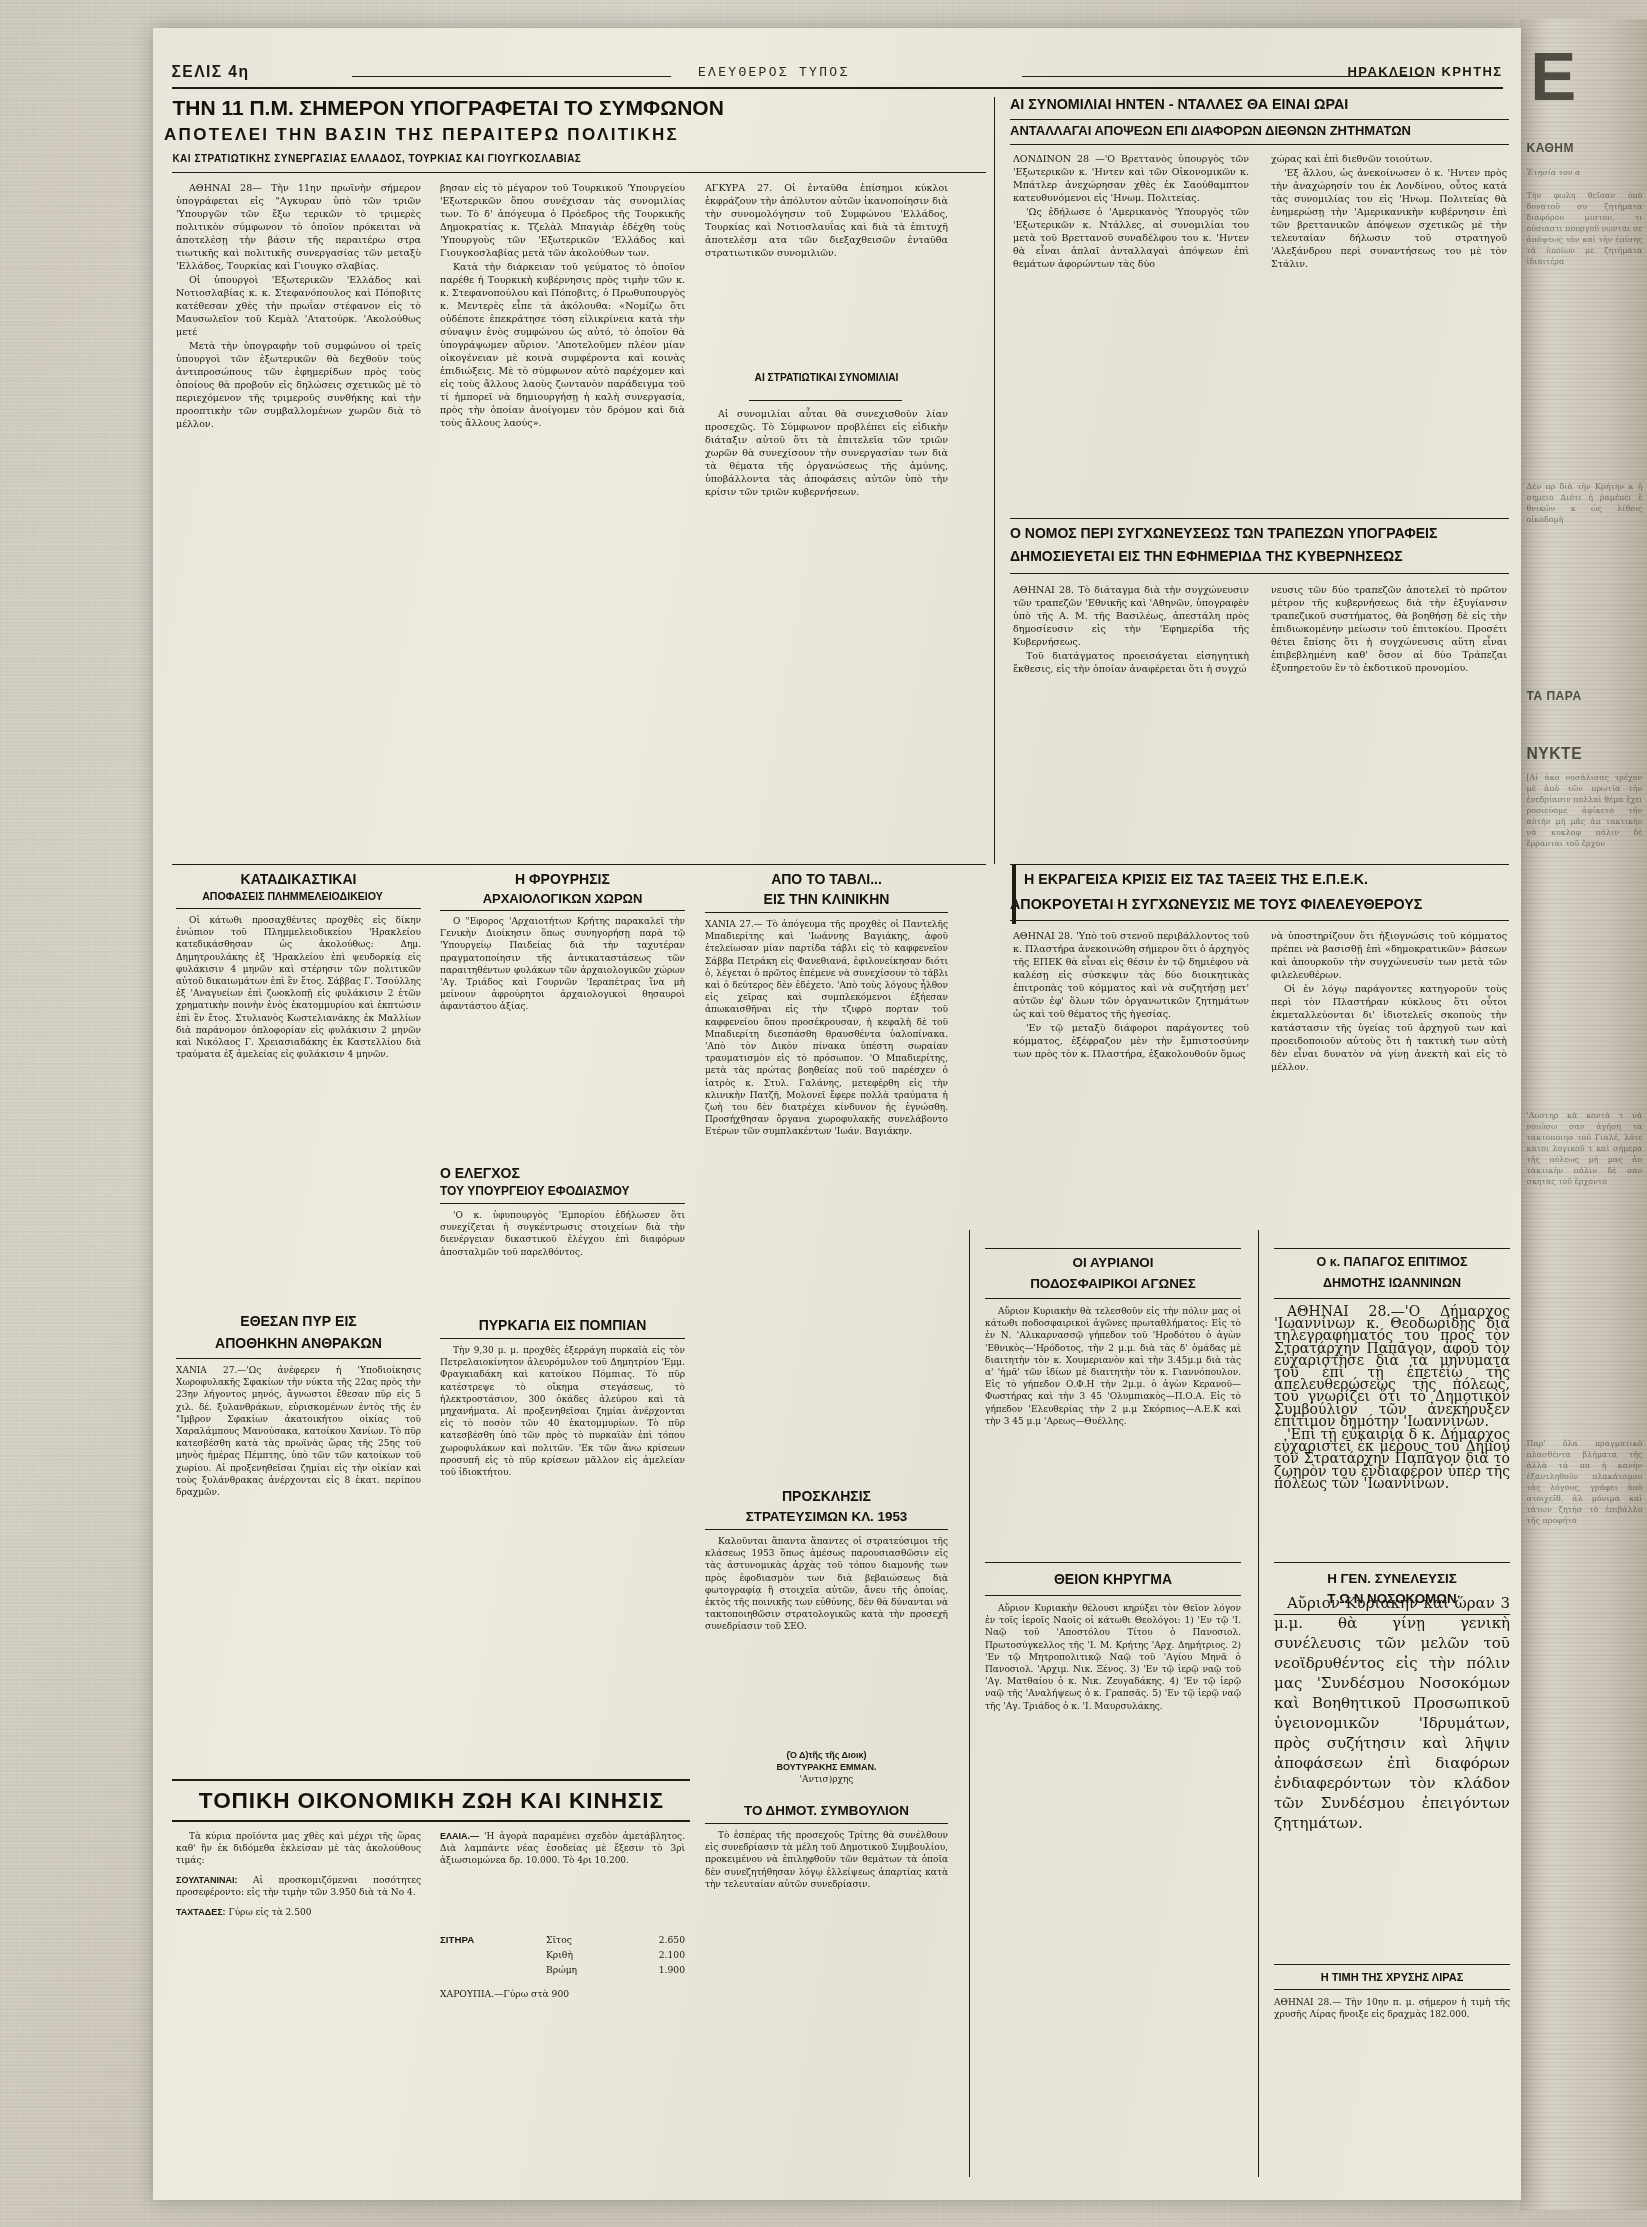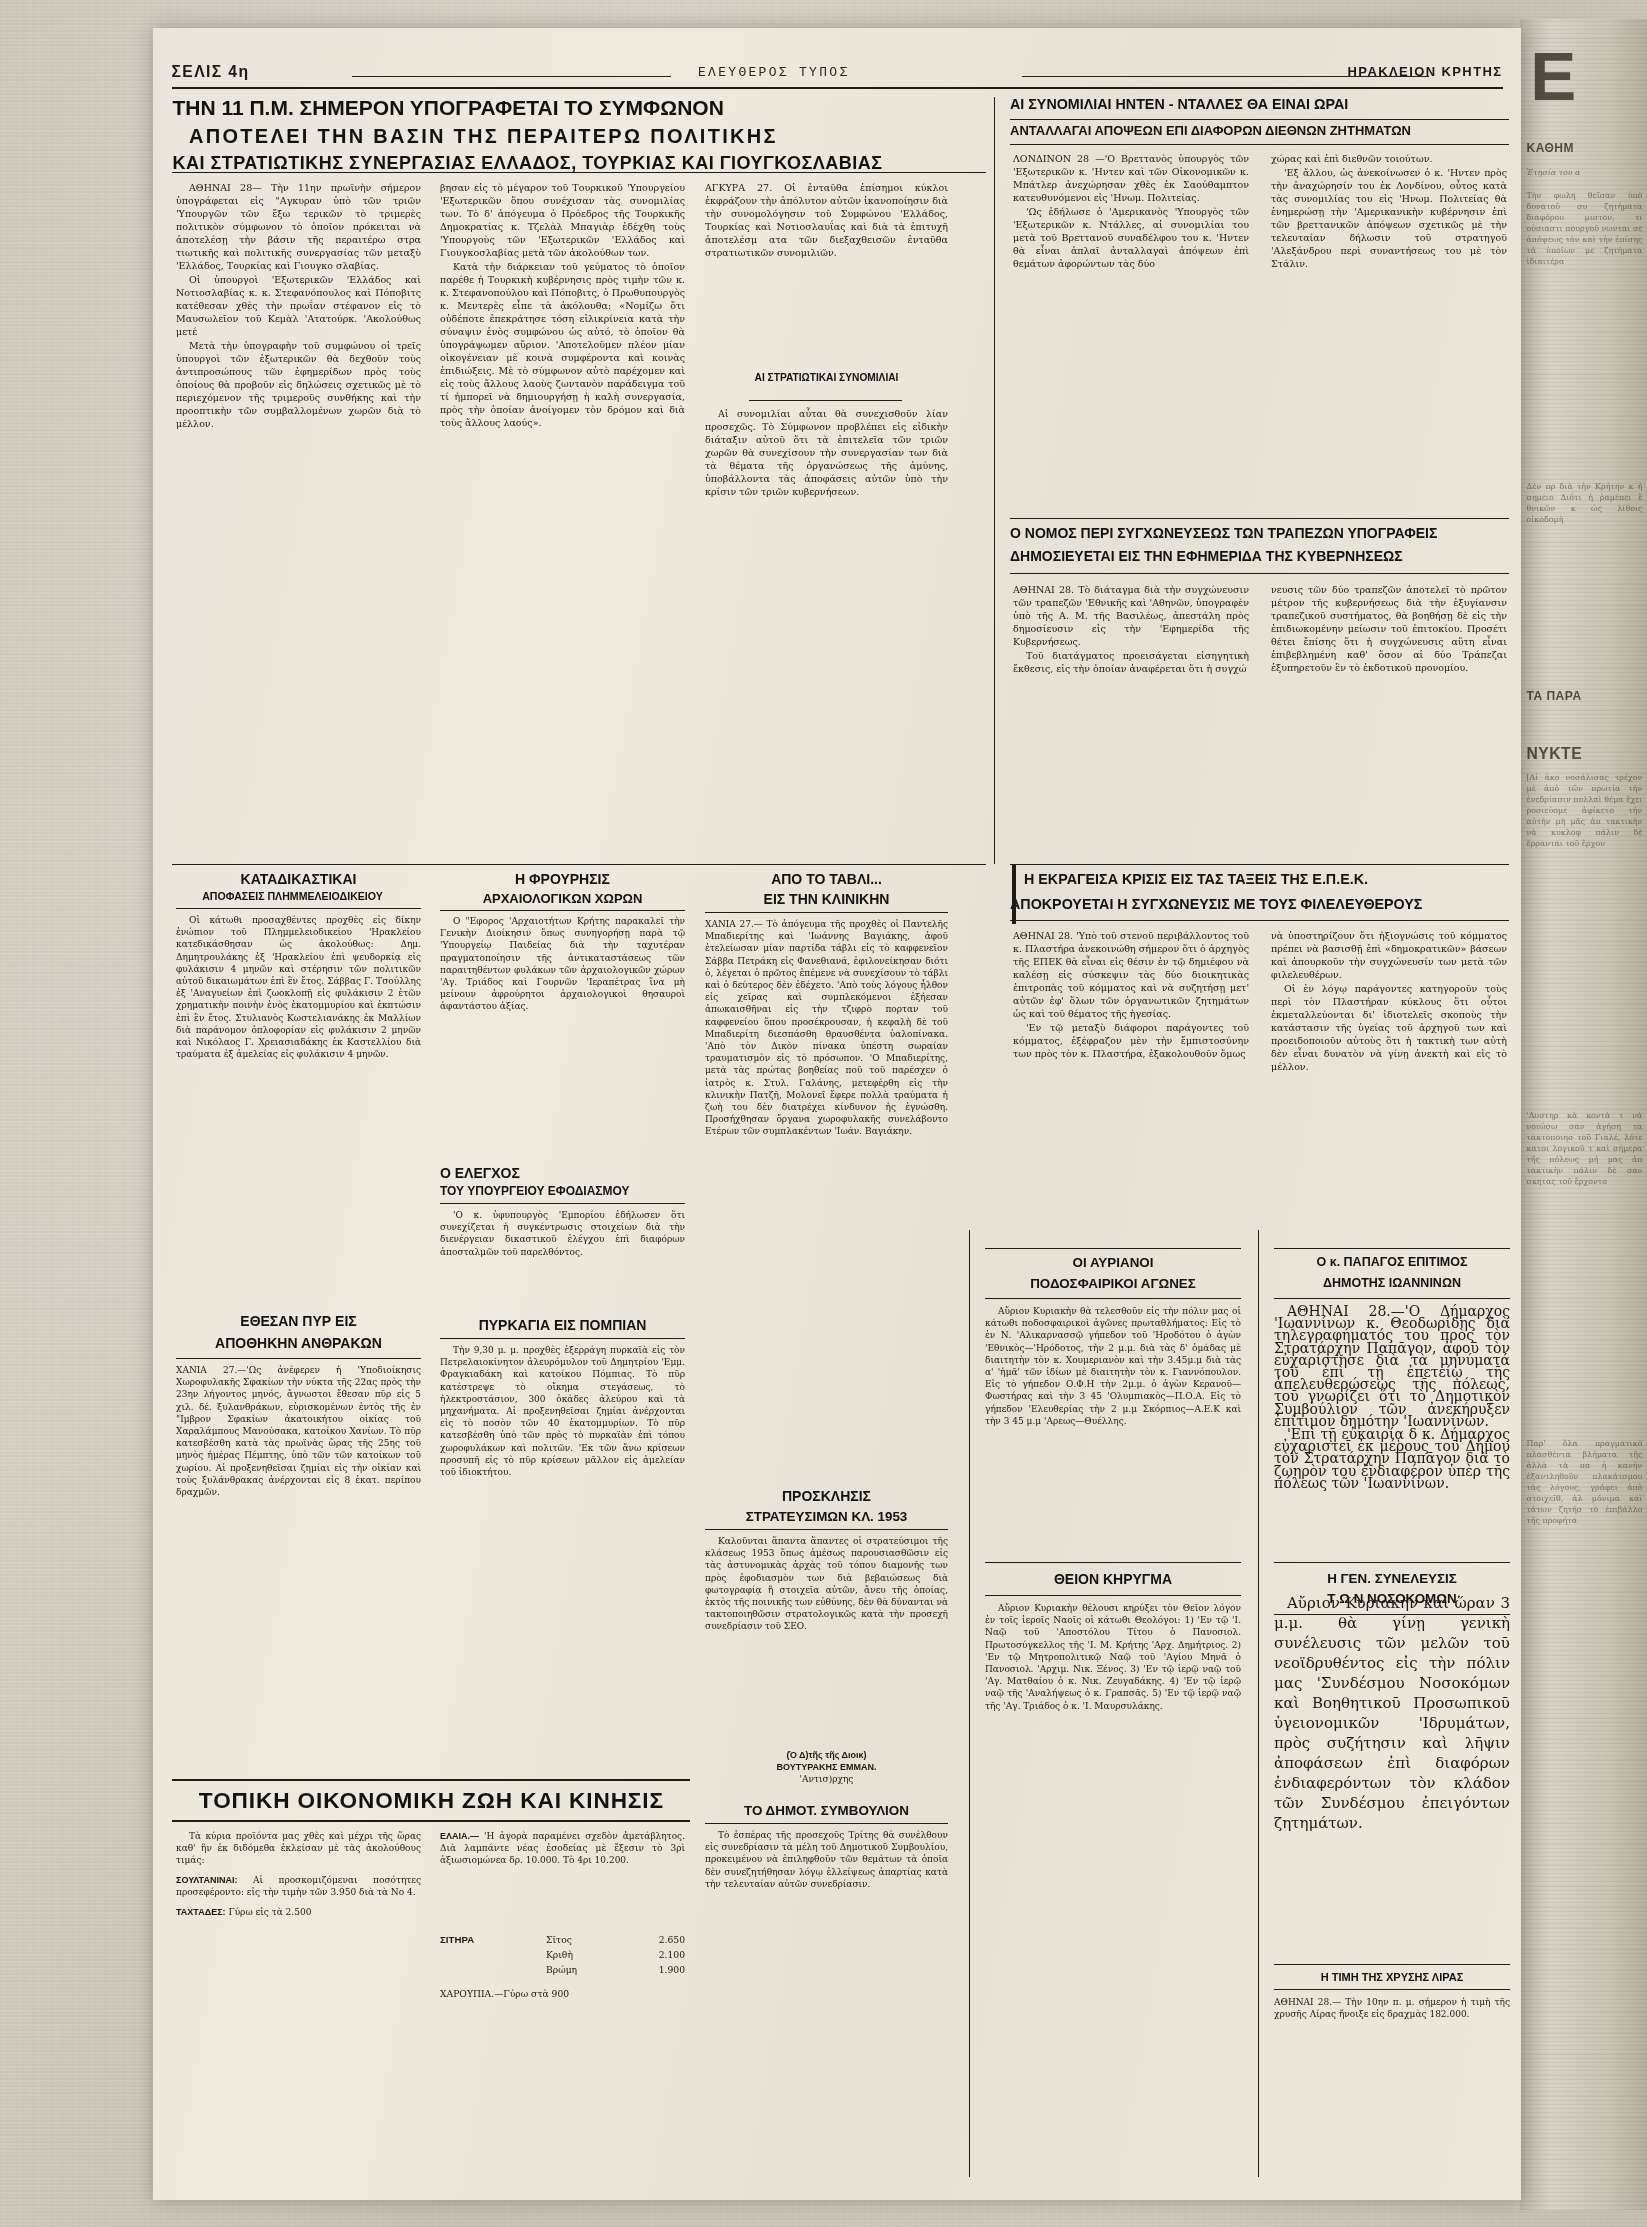--- a/index.html
+++ b/index.html
@@ -110,22 +110,22 @@
     <div class="masthead">
       <div class="mh-left">ΣΕΛΙΣ 4η</div>
       <div class="mh-line-l"></div>
       <div class="mh-center">ΕΛΕΥΘΕΡΟΣ ΤΥΠΟΣ</div>
       <div class="mh-line-r"></div>
       <div class="mh-right">ΗΡΑΚΛΕΙΟΝ ΚΡΗΤΗΣ</div>
       <div class="mh-underline"></div>
     </div>
 
     <div class="hl" style="left:19.4px;top:68px;width:813px;font-size:21px;letter-spacing:0px;">ΤΗΝ 11 Π.Μ. ΣΗΜΕΡΟΝ ΥΠΟΓΡΑΦΕΤΑΙ ΤΟ ΣΥΜΦΩΝΟΝ</div>
-    <div class="hl" style="left:36px;top:97px;width:813px;font-size:20px;letter-spacing:2.3px;">ΑΠΟΤΕΛΕΙ ΤΗΝ ΒΑΣΙΝ ΤΗΣ ΠΕΡΑΙΤΕΡΩ ΠΟΛΙΤΙΚΗΣ</div>
-    <div class="hl" style="left:19.4px;top:125px;width:813px;font-size:18px;letter-spacing:0.5px;">ΚΑΙ ΣΤΡΑΤΙΩΤΙΚΗΣ ΣΥΝΕΡΓΑΣΙΑΣ ΕΛΛΑΔΟΣ, ΤΟΥΡΚΙΑΣ ΚΑΙ ΓΙΟΥΓΚΟΣΛΑΒΙΑΣ</div>
+    <div class="hl" style="left:11px;top:97px;width:813px;font-size:17px;letter-spacing:2.3px;">ΑΠΟΤΕΛΕΙ ΤΗΝ ΒΑΣΙΝ ΤΗΣ ΠΕΡΑΙΤΕΡΩ ΠΟΛΙΤΙΚΗΣ</div>
+    <div class="hl" style="left:19.4px;top:125px;width:813px;font-size:10px;letter-spacing:0.5px;">ΚΑΙ ΣΤΡΑΤΙΩΤΙΚΗΣ ΣΥΝΕΡΓΑΣΙΑΣ ΕΛΛΑΔΟΣ, ΤΟΥΡΚΙΑΣ ΚΑΙ ΓΙΟΥΓΚΟΣΛΑΒΙΑΣ</div>
     <div class="hr1" style="left:19.4px;top:144px;width:814px;"></div>
 
     <div class="col-text" style="position:absolute;left:23px;top:153px;width:245px;">
       <p>ΑΘΗΝΑΙ 28— Τὴν 11ην πρωϊνὴν σήμερον ὑπογράφεται εἰς "Αγκυραν ὑπὸ τῶν τριῶν 'Υπουργῶν τῶν ἔξω τερικῶν τὸ τριμερὲς πολιτικὸν σύμφωνον τὸ ὁποῖον πρόκειται νὰ ἀποτελέσῃ τὴν βάσιν τῆς περαιτέρω στρα τιωτικῆς καὶ πολιτικῆς συνεργασίας τῶν μεταξὺ 'Ελλάδος, Τουρκίας καὶ Γιουγκο σλαβίας.</p>
       <p>Οἱ ὑπουργοὶ 'Εξωτερικῶν 'Ελλάδος καὶ Νοτιοσλαβίας κ. κ. Στεφανόπουλος καὶ Πόποβιτς κατέθεσαν χθὲς τὴν πρωΐαν στέφανον εἰς τὸ Μαυσωλεῖον τοῦ Κεμὰλ 'Ατατούρκ. 'Ακολούθως μετέ</p>
       <p>Μετὰ τὴν ὑπογραφὴν τοῦ συμφώνου οἱ τρεῖς ὑπουργοὶ τῶν ἐξωτερικῶν θὰ δεχθοῦν τοὺς ἀντιπροσώπους τῶν ἐφημερίδων πρὸς τοὺς ὁποίους θὰ προβοῦν εἰς δηλώσεις σχετικῶς μὲ τὸ περιεχόμενον τῆς τριμεροῦς συνθήκης καὶ τὴν προοπτικὴν τῶν συμβαλλομένων χωρῶν διὰ τὸ μέλλον.</p>
     </div>
 
     <div class="col-text" style="position:absolute;left:287px;top:153px;width:245px;">
       <p class="noind">βησαν εἰς τὸ μέγαρον τοῦ Τουρκικοῦ 'Υπουργείου 'Εξωτερικῶν ὅπου συνέχισαν τὰς συνομιλίας των. Τὸ δ' ἀπόγευμα ὁ Πρόεδρος τῆς Τουρκικῆς Δημοκρατίας κ. Τζελὰλ Μπαγιὰρ ἐδέχθη τοὺς 'Υπουργοὺς τῶν 'Εξωτερικῶν 'Ελλάδος καὶ Γιουγκοσλαβίας μετὰ τῶν ἀκολούθων των.</p>

